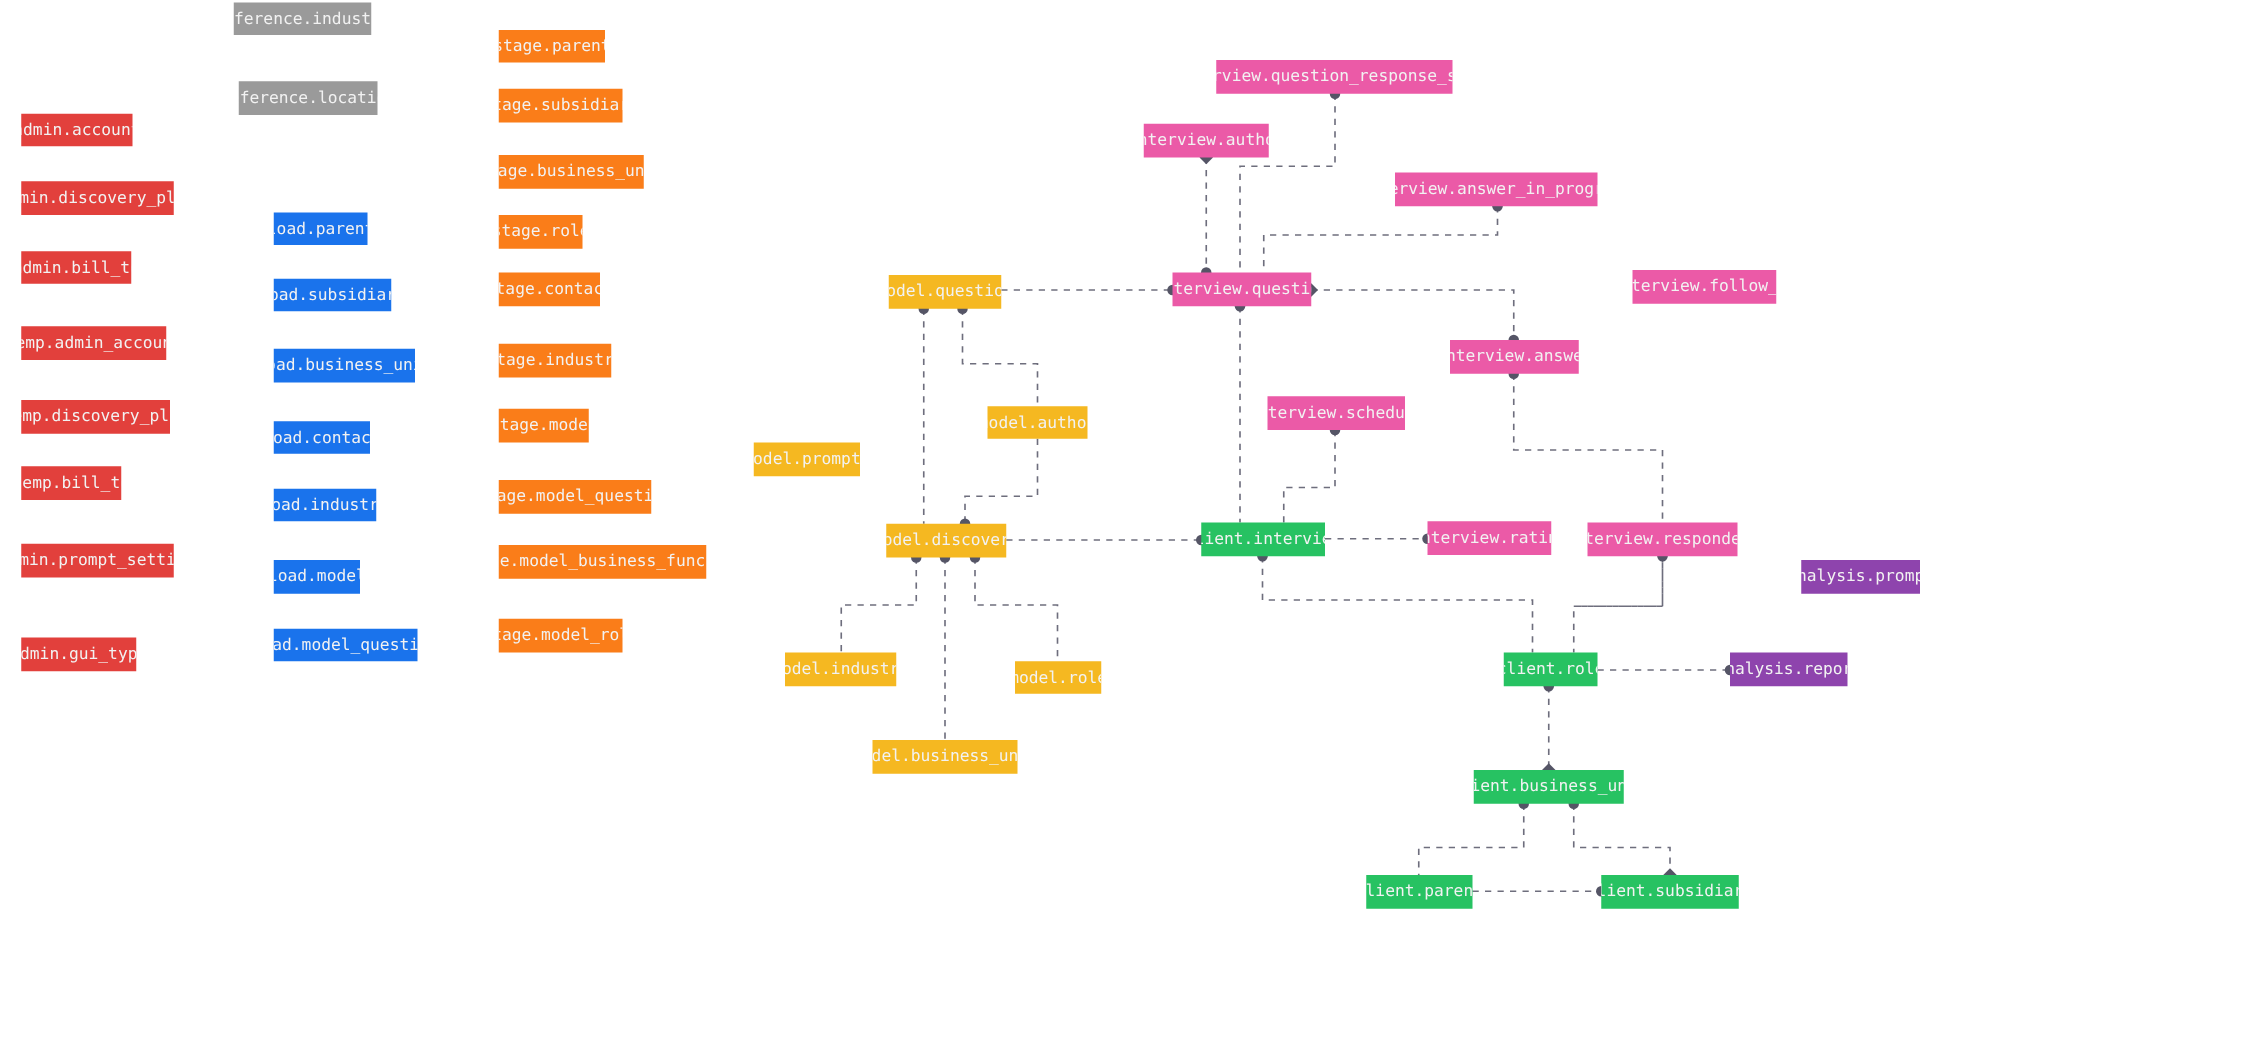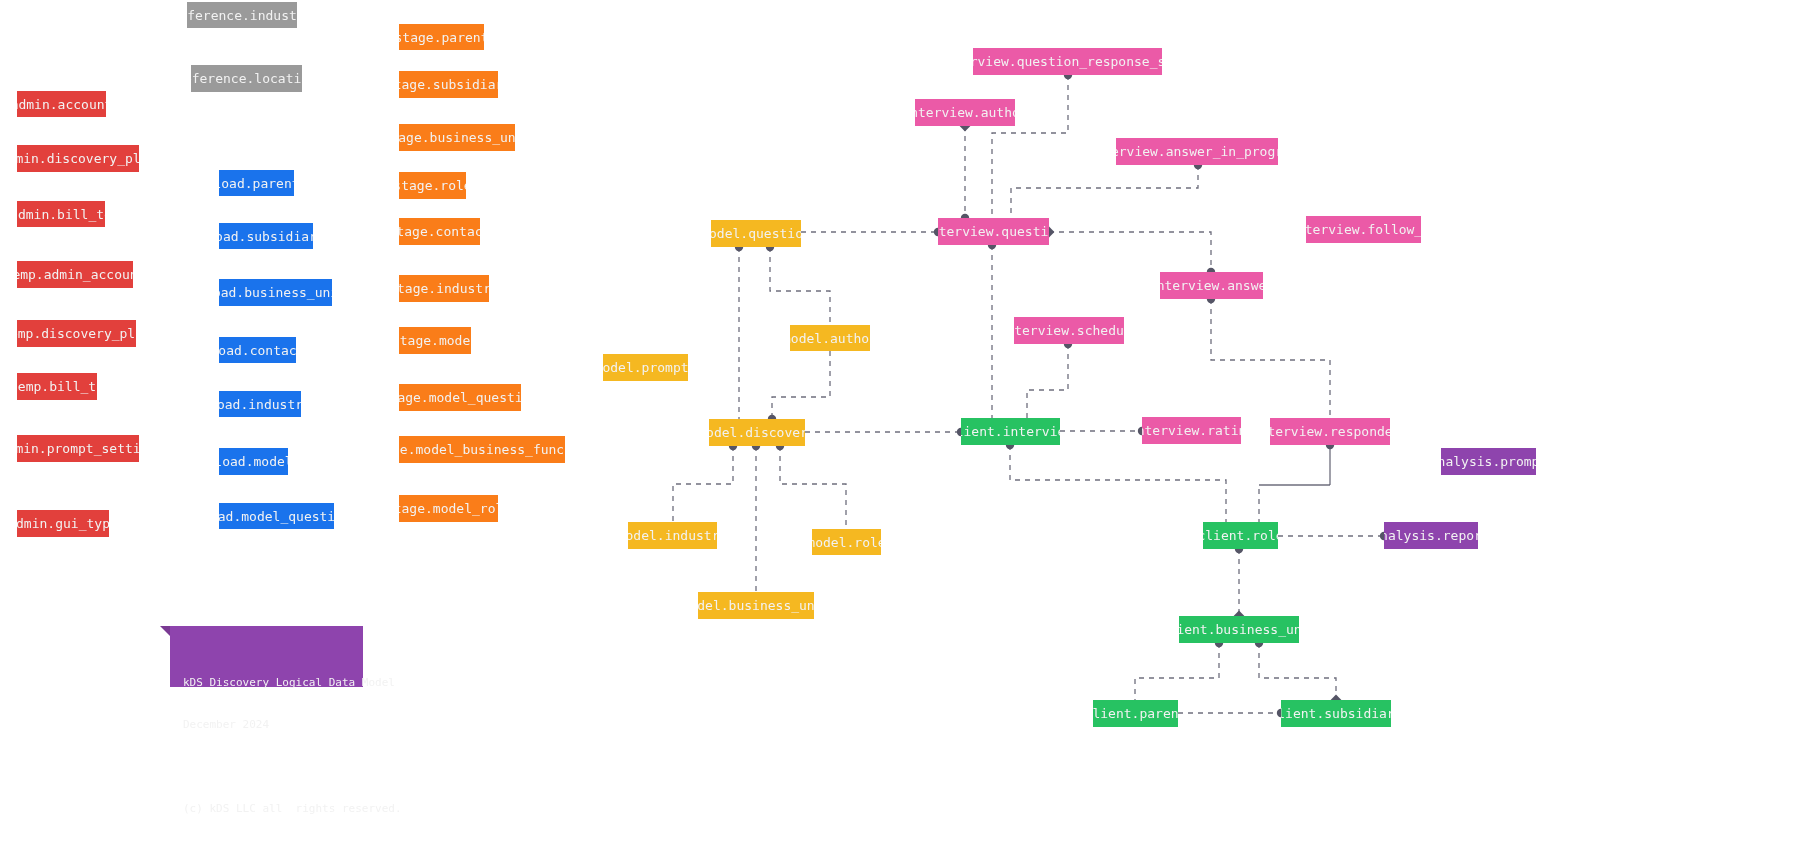--- a/index.html
+++ b/index.html
@@ -322,21 +322,14 @@
         <span>client.subsidiary</span>
       </div>
       <div class="node c-purple" style="left: 1441px; top: 448px; width: 95px; height: 27px;">
         <span>analysis.prompt</span>
       </div>
       <div class="node c-purple" style="left: 1384px; top: 522px; width: 94px; height: 27px;">
         <span>analysis.report</span>
       </div>
     </div>
 
-  <div class="note" id="title-note" style="left:170px; top:626px; width:193px; height:61px;">
-    <span class="fold"></span>
-    <span class="note-body">kDS Discovery Logical Data Model</span>
-    <span class="note-body">December 2024</span>
-    <span class="note-body">&nbsp;</span>
-    <span class="note-body">(c) kDS LLC all  rights reserved.</span>
-  </div>
 
 </div>
 
 </body></html>

